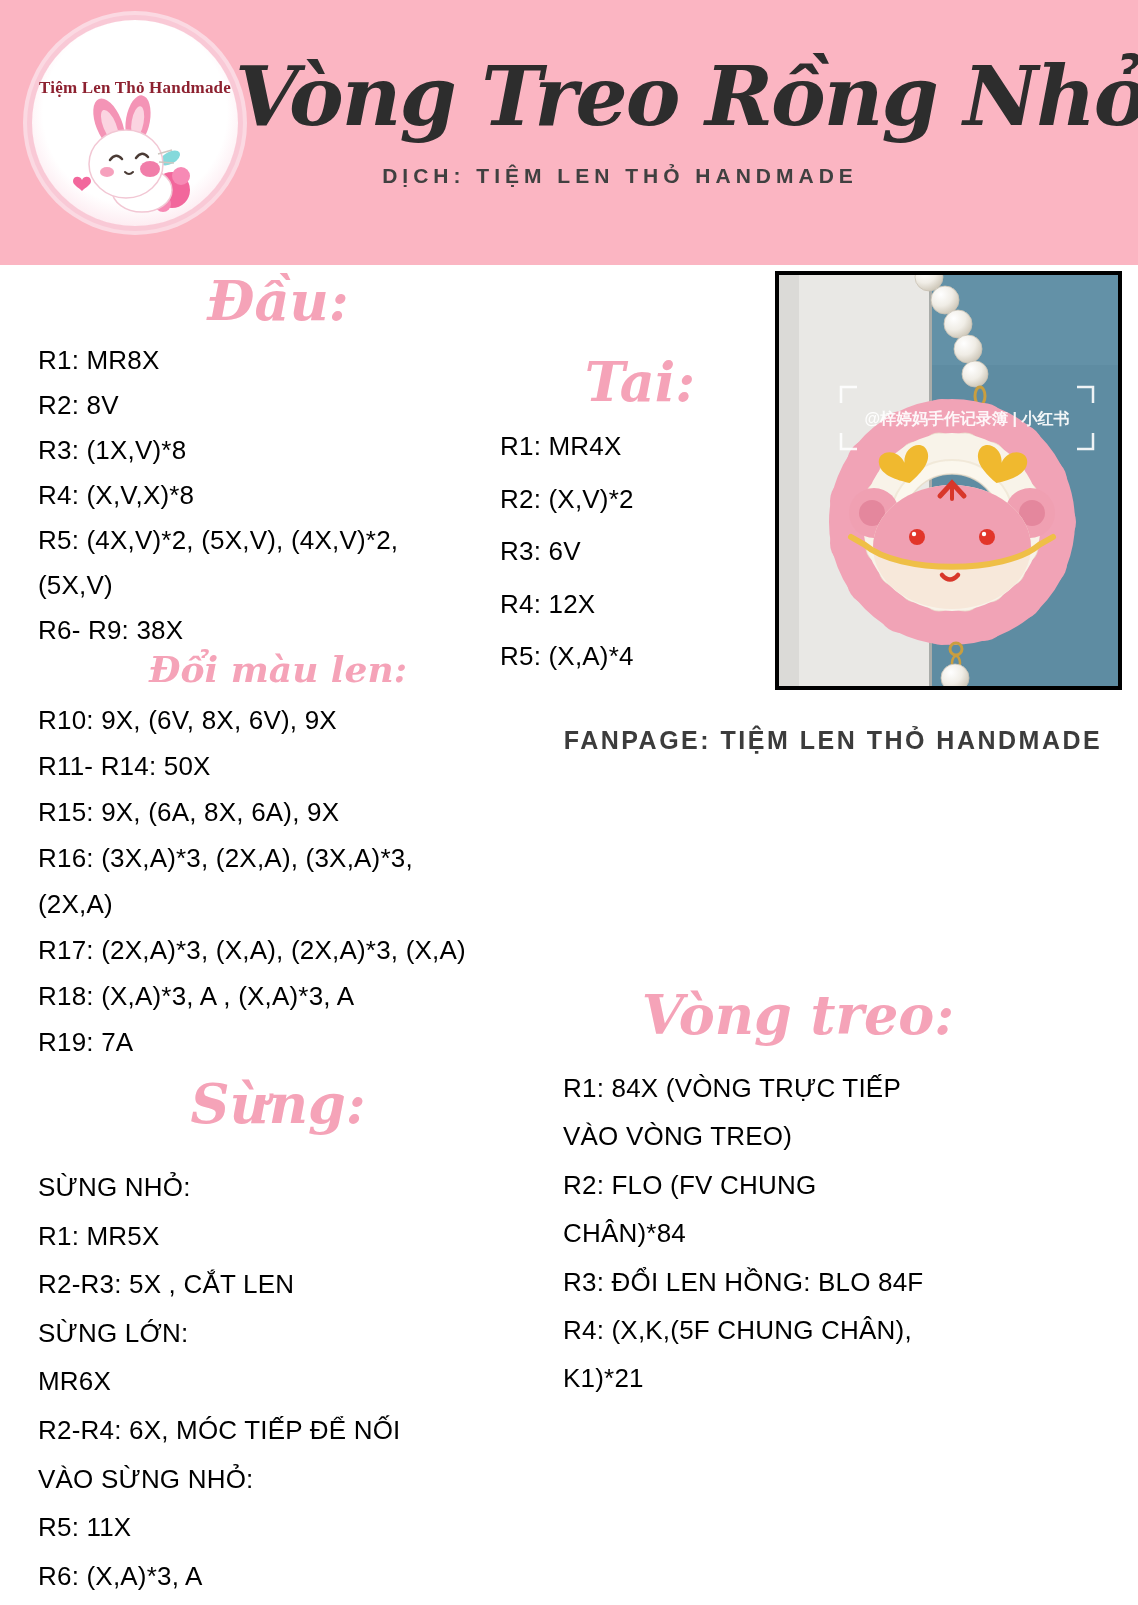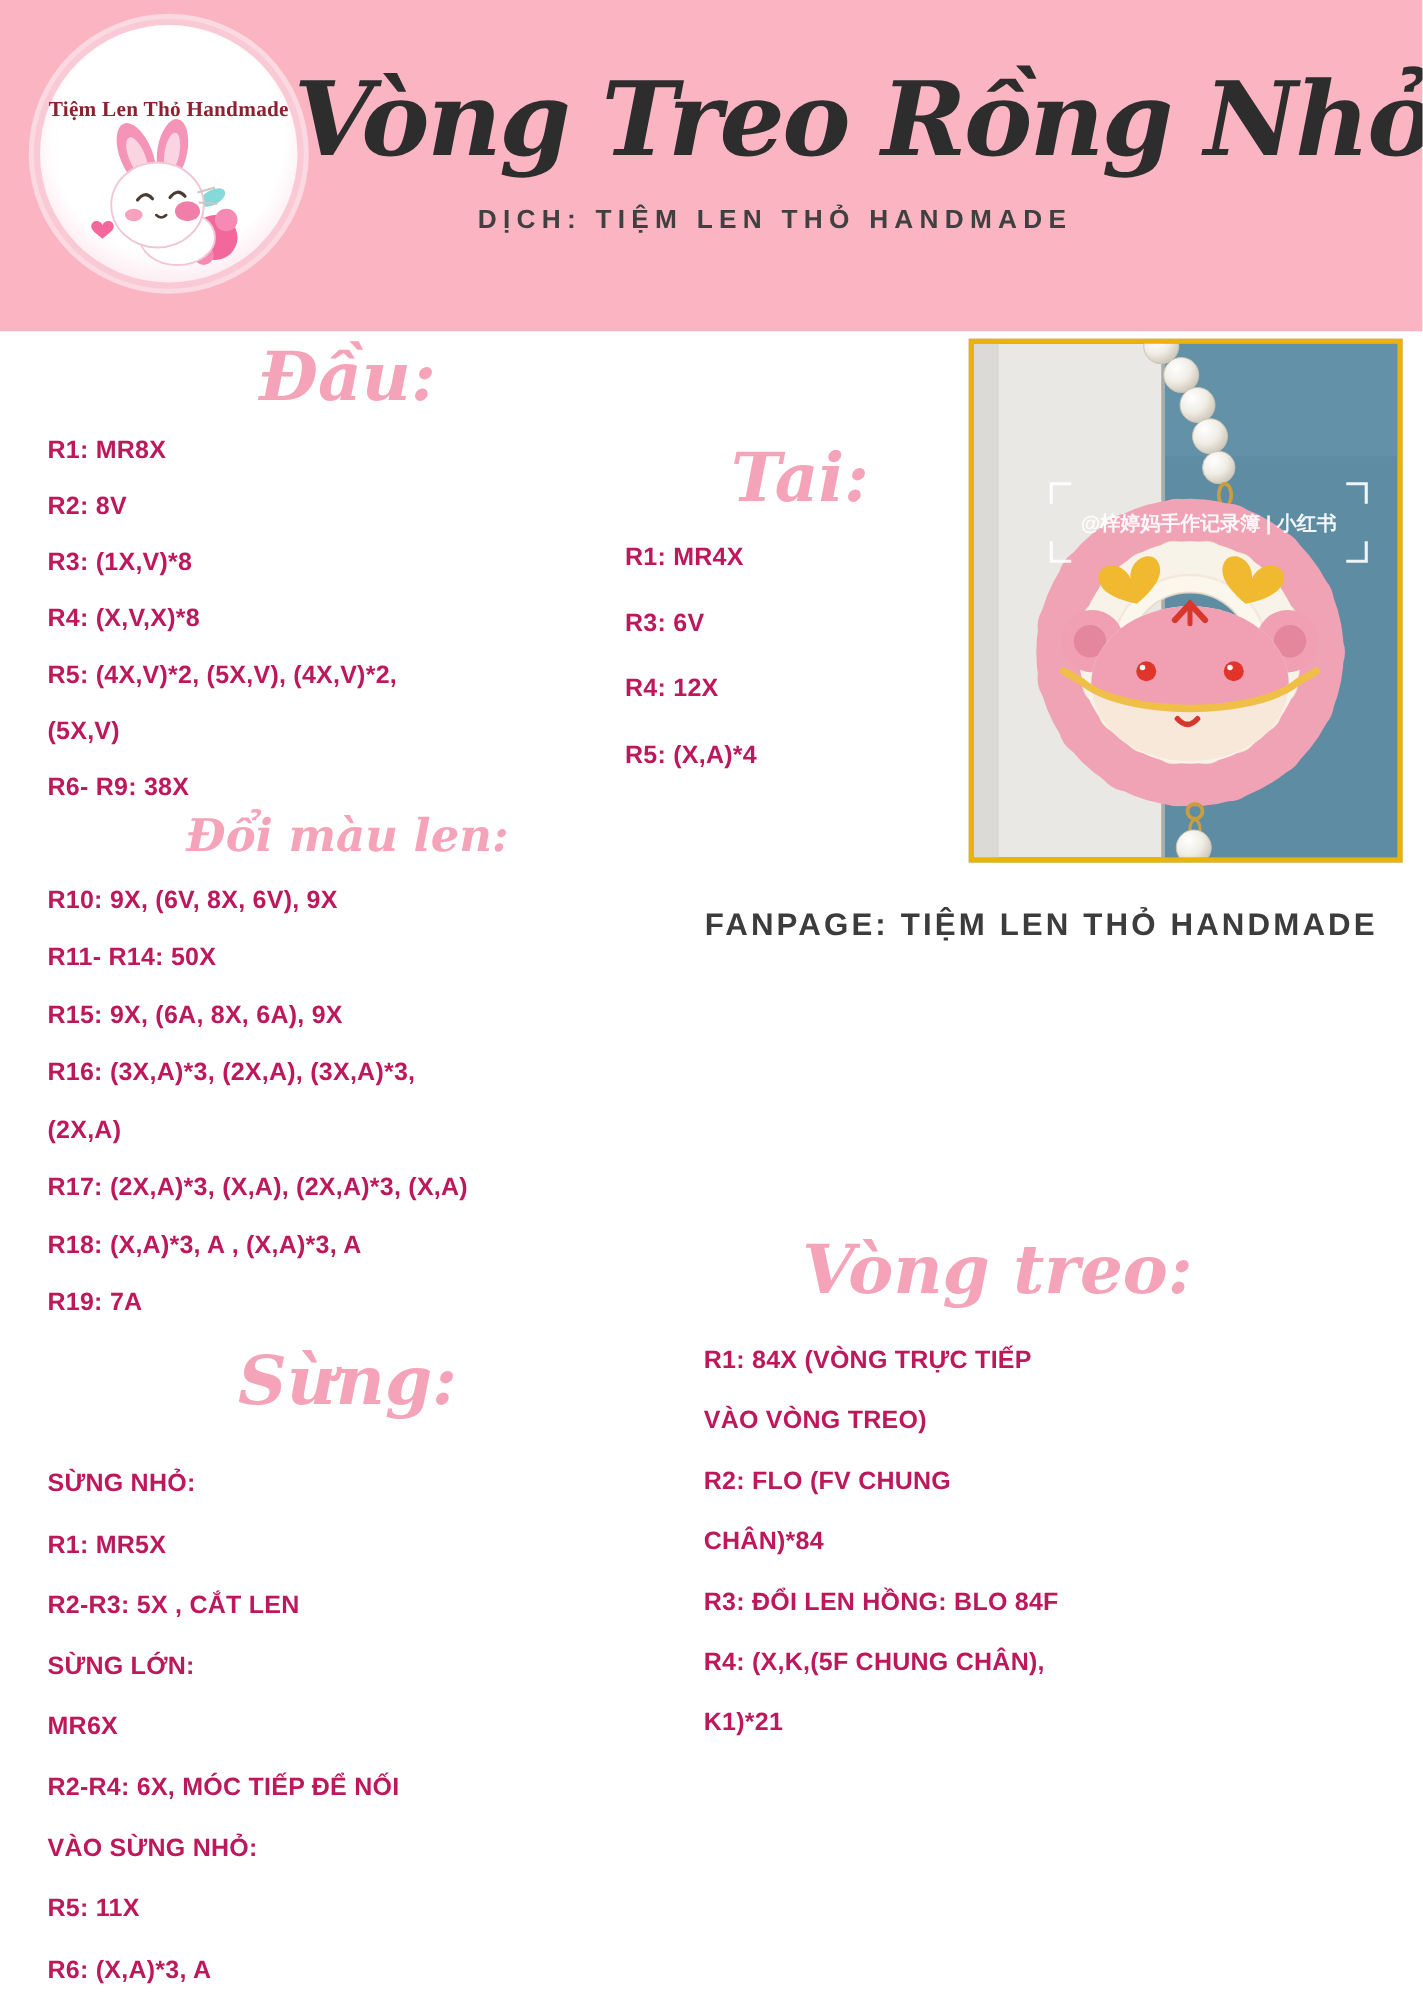--- a/index.html
+++ b/index.html
@@ -34,21 +34,21 @@
   }
 
   
   .script-h {
     font-family:"DejaVu Serif", serif; font-style:italic; font-weight:700;
     color:#F5A3B8; white-space:nowrap;text-align:center;
   }
 
   
   .pline {
-    font-size:20px; font-weight:bold; color:#be185d; letter-spacing:.2px; white-space:nowrap;
+    font-size:26px; font-weight:normal; color:#000000; letter-spacing:.2px; white-space:nowrap;
   }
 
   .col-left  { position:absolute; left:38px;  top:268px; width:480px; }
   .h-dau     { font-size:54px; line-height:66px; }
   .grp-dau   { margin-top:4px; }
   .grp-dau .pline { line-height:45px; }
   .h-doimau  { font-size:36px; line-height:48px; margin-top:-8px; }
   .grp-doimau{ margin-top:4px; }
   .grp-doimau .pline { line-height:46px; }
   .h-sung    { font-size:54px; line-height:74px; margin-top:2px; }
@@ -66,21 +66,21 @@
   .grp-vong .pline { line-height:48.4px; }
 
   .fanpage {
     position:absolute; left:553px; top:726px; width:560px;
     font-size:25px; font-weight:bold; letter-spacing:2.5px; color:#3C3C3C; white-space:nowrap;text-align:center;
   }
 
   
   .photo {
     position:absolute; left:775px; top:271px; width:347px; height:419px;
-    border:4px solid #eab308; background:#a3a3a3;
+    border:4px solid #000000; background:#a21caf;
   }
   .photo svg { display:block; }
 </style>
 </head>
 <body>
 
 <div class="page">
 
   <div class="header">
 
@@ -164,20 +164,21 @@
       <div class="pline">VÀO SỪNG NHỎ:</div>
       <div class="pline">R5: 11X</div>
       <div class="pline">R6: (X,A)*3, A</div>
     </div>
   </section>
 
   <section class="col-tai">
     <h2 class="script-h h-tai">Tai:</h2>
     <div class="grp-tai">
       <div class="pline">R1: MR4X</div>
+      <div class="pline">R2: (X,V)*2</div>
       <div class="pline">R3: 6V</div>
       <div class="pline">R4: 12X</div>
       <div class="pline">R5: (X,A)*4</div>
     </div>
   </section>
 
   <section class="col-vong">
     <h2 class="script-h h-vong">Vòng treo:</h2>
     <div class="grp-vong">
       <div class="pline">R1: 84X (VÒNG TRỰC TIẾP</div>

